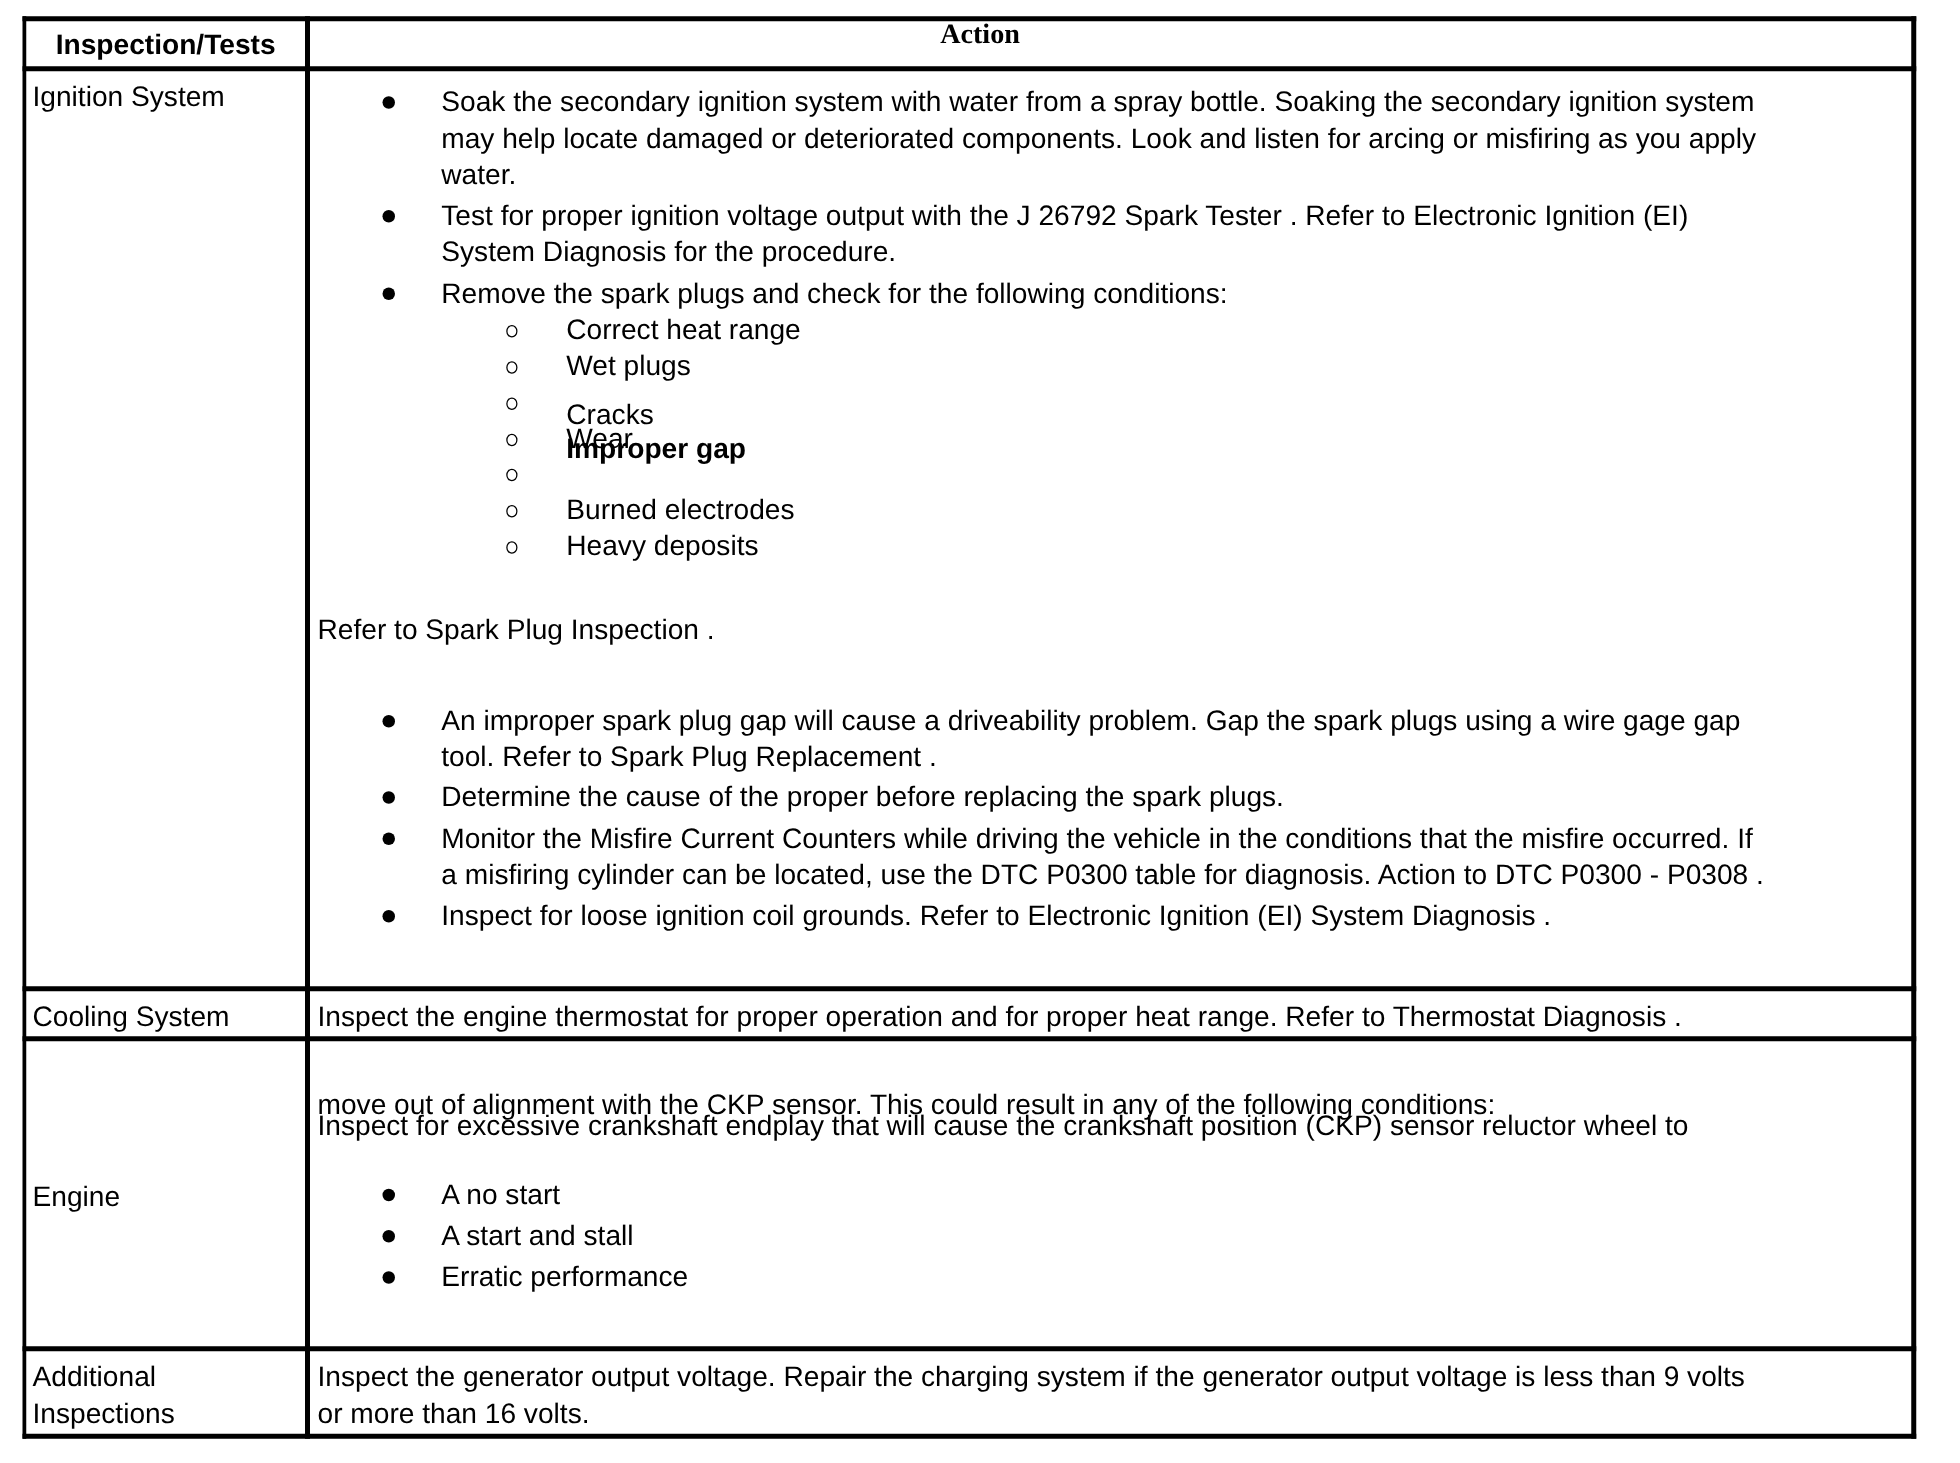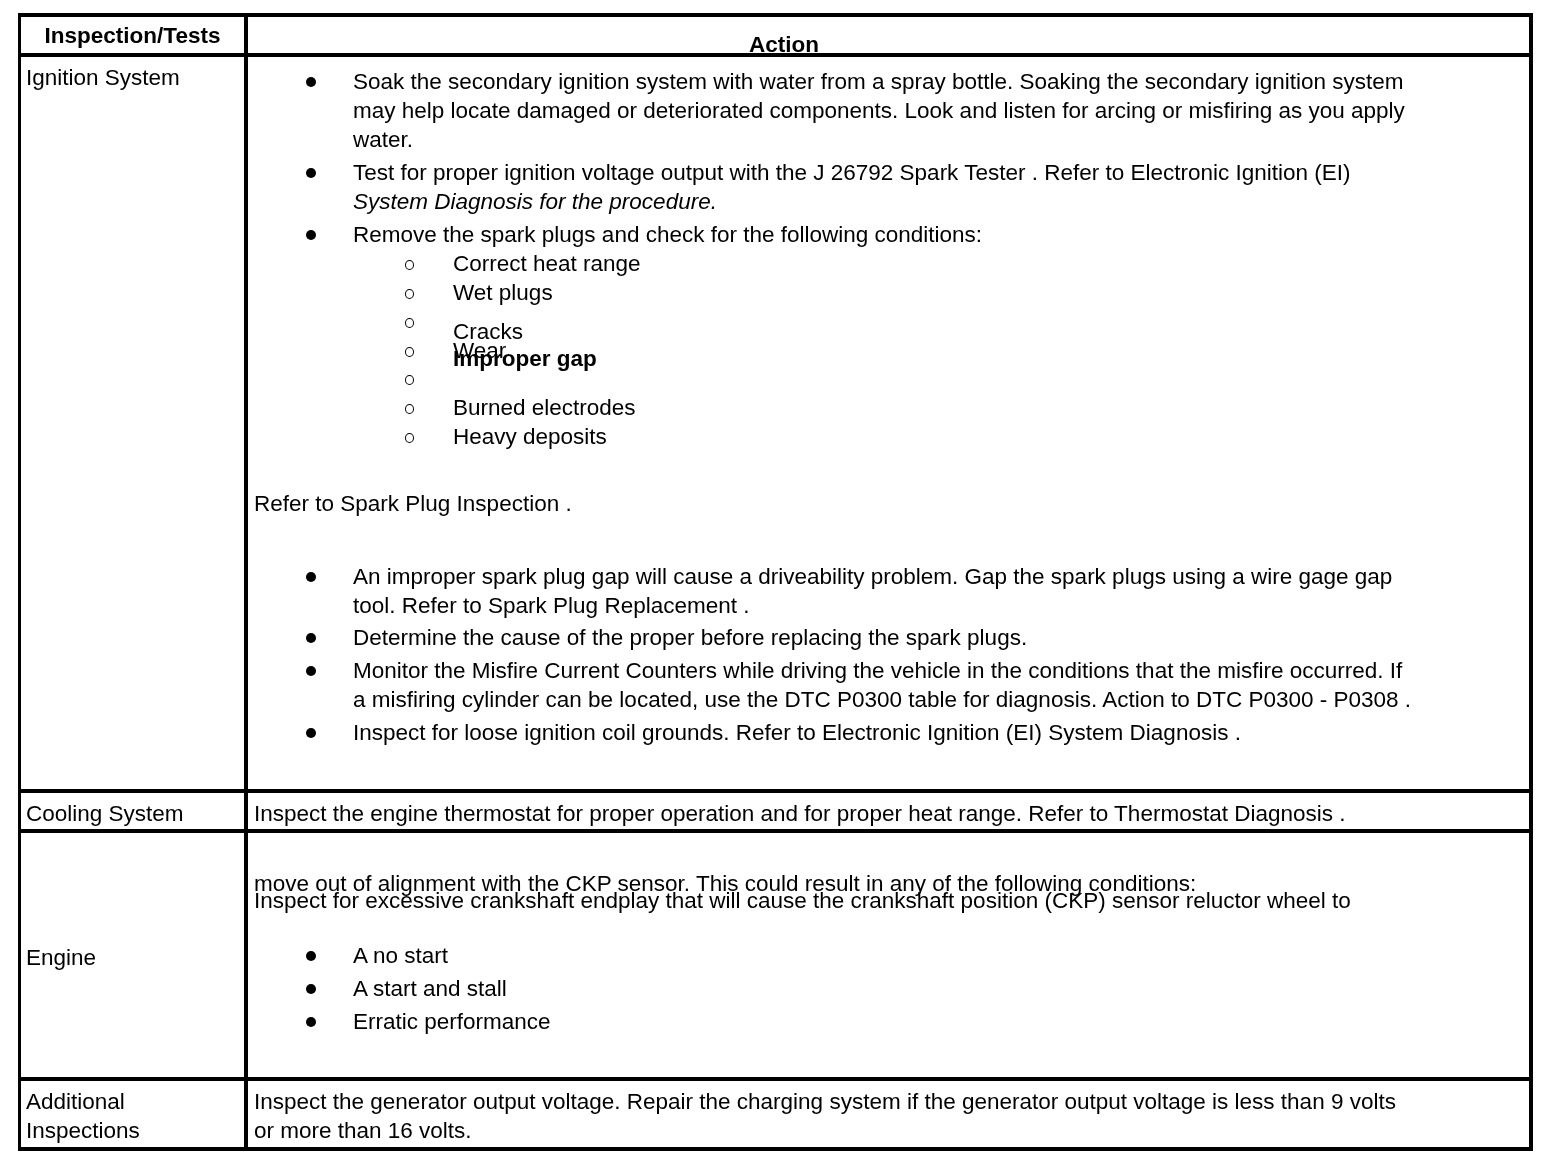--- a/index.html
+++ b/index.html
@@ -63,33 +63,33 @@
   <div class="hline" style="left:18px; top:53px; width:1515px; height:4px;"></div>
   <div class="hline" style="left:18px; top:789px; width:1515px; height:4px;"></div>
   <div class="hline" style="left:18px; top:829px; width:1515px; height:4px;"></div>
   <div class="hline" style="left:18px; top:1077px; width:1515px; height:4px;"></div>
   <div class="hline" style="left:18px; top:1147px; width:1515px; height:4px;"></div>
   <div class="vline" style="left:18px; top:13px; width:3px; height:1138px;"></div>
   <div class="vline" style="left:244px; top:13px; width:4px; height:1138px;"></div>
   <div class="vline" style="left:1529px; top:13px; width:4px; height:1138px;"></div>
 
   <div class="cell hdr" style="left:21px; top:17px; width:223px; height:28px;">Inspection/Tests</div>
-  <div class="cell hdr" style="left:248px; top:26px; width:1072px; height:36px;">Action</div>
+  <div class="cell hdr" style="left:248px; top:8px; width:1072px; height:36px;font-family:Liberation Serif, serif;">Action</div>
 
   <div>
     <div class="txt label" style="left:20px; top:63px;">Ignition System</div>
 
     <span class="bul" style="left:306px; top:77px;"></span>
     <div class="txt" style="left:353px; top:67px;">Soak the secondary ignition system with water from a spray bottle. Soaking the secondary ignition system</div>
     <div class="txt" style="left:353px; top:96px;">may help locate damaged or deteriorated components. Look and listen for arcing or misfiring as you apply</div>
     <div class="txt" style="left:353px; top:125px;">water.</div>
 
     <span class="bul" style="left:306px; top:168px;"></span>
     <div class="txt" style="left:353px; top:158px;">Test for proper ignition voltage output with the J 26792 Spark Tester . Refer to Electronic Ignition (EI)</div>
-    <div class="txt" style="left:353px; top:187px;font-style:italic;">System Diagnosis for the procedure.</div>
+    <div class="txt" style="left:353px; top:187px;">System Diagnosis for the procedure.</div>
 
     <span class="bul" style="left:306px; top:230px;"></span>
     <div class="txt" style="left:353px; top:220px;">Remove the spark plugs and check for the following conditions:</div>
 
     <span class="sub" style="left:405px; top:260px;"></span>
     <div class="txt" style="left:453px; top:249px;">Correct heat range</div>
     <span class="sub" style="left:405px; top:289px;"></span>
     <div class="txt" style="left:453px; top:278px;">Wet plugs</div>
     <span class="sub" style="left:405px; top:318px;"></span>
     <div class="txt" style="left:453px; top:317px;">Cracks</div>

